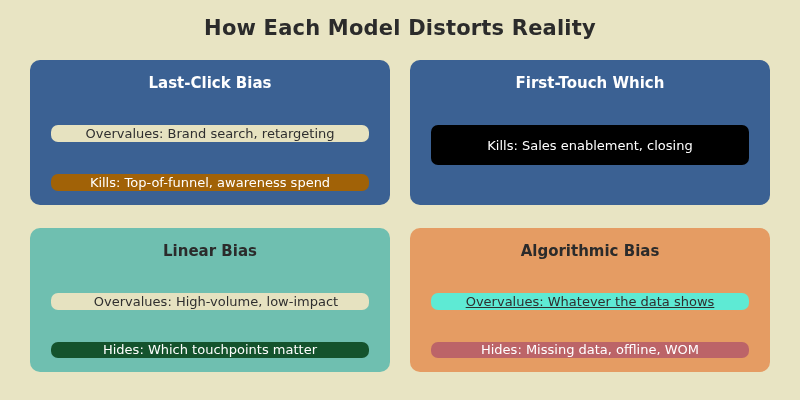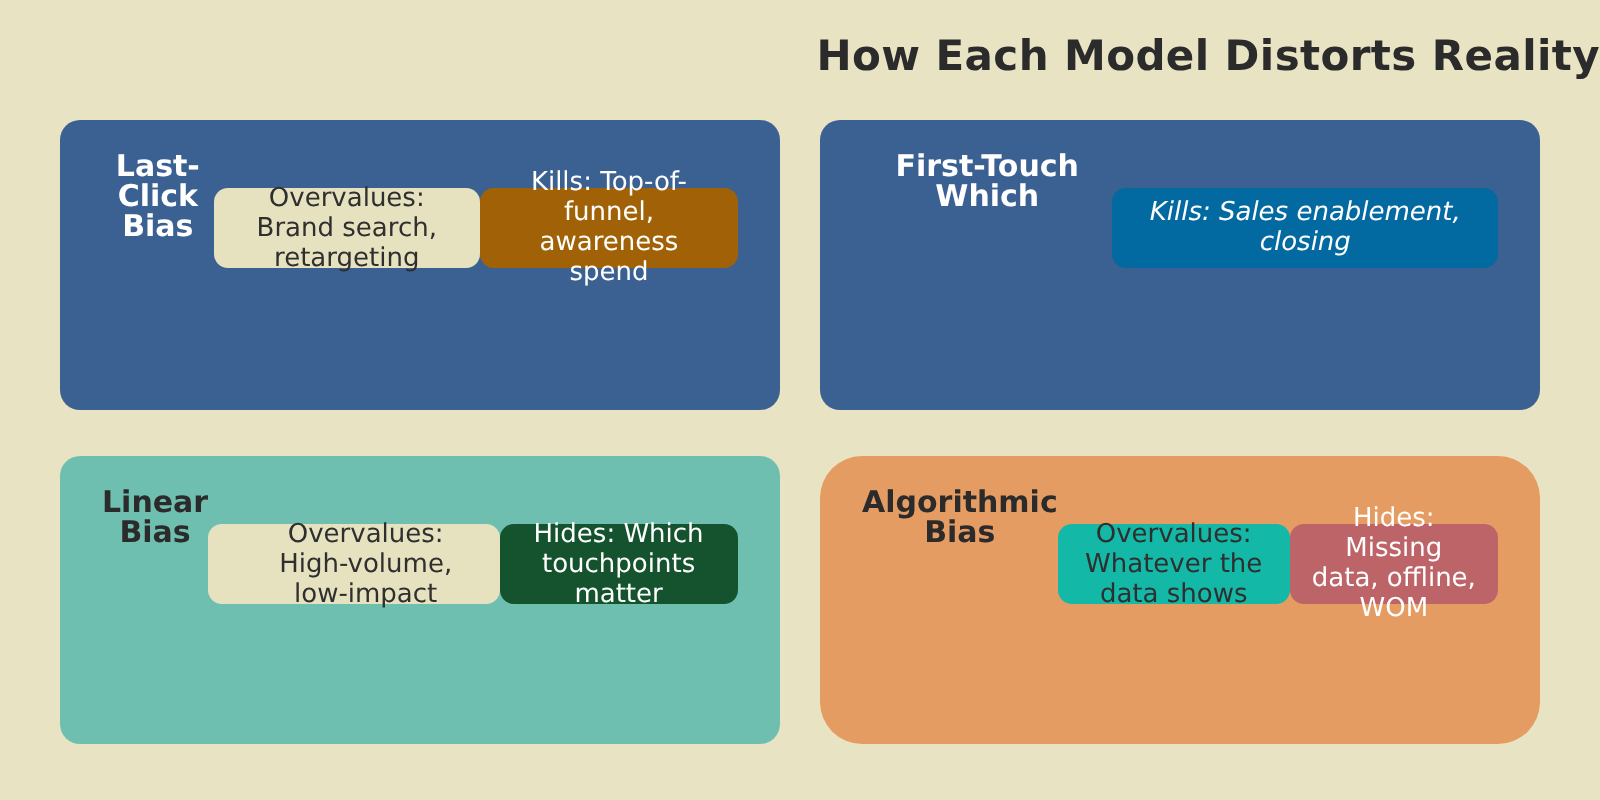--- a/index.html
+++ b/index.html
@@ -40,20 +40,21 @@
     grid-template-columns: 360px 360px;
     grid-template-rows: 145px 144px;
     column-gap: 20px;
     row-gap: 23px;
   }
   .panel {
     border-radius: 10px;
     box-sizing: border-box;
     padding: 10px 21px 14px 21px;
     display: flex;
+    flex-direction: column;
     align-items: stretch;
   }
   .panel-title {
     text-align: center;
     font-size: 15px;
     font-weight: bold;
     line-height: 1;
     padding-top: 6px;
     padding-bottom: 10px;
   }
@@ -80,41 +81,41 @@
   .row-box.kills {
     background: #bc6468;
     color: #ffffff;
   }
 </style>
 </head>
 <body style="background: rgb(232, 228, 195);">
 
 <div class="canvas">
 
-  <div class="page-title" style="color: rgb(43, 43, 43); text-align: right;">How Each Model Distorts Reality</div>
+  <div class="page-title" style="color: rgb(43, 43, 43);">How Each Model Distorts Reality</div>
 
   <div class="grid">
 
     <div class="panel" style="background: rgb(59, 97, 147);">
       <div class="panel-title light">Last-Click Bias</div>
       <div class="row-box overvalues" style="background: rgb(230, 226, 192);">Overvalues: Brand search, retargeting</div>
       <div class="row-box kills" style="background: #a16207;">Kills: Top-of-funnel, awareness spend</div>
     </div>
 
     <div class="panel" style="background: rgb(59, 97, 147);">
       <div class="panel-title light">First-Touch Which</div>
-      <div class="row-box kills" style="background: #0369a1; font-style: italic;">Kills: Sales enablement, closing</div>
+      <div class="row-box kills" style="background: #000000;">Kills: Sales enablement, closing</div>
     </div>
 
     <div class="panel" style="background: rgb(111, 191, 176);">
       <div class="panel-title dark">Linear Bias</div>
       <div class="row-box overvalues" style="background: rgb(230, 226, 192); padding-left: 22px;">Overvalues: High-volume, low-impact</div>
       <div class="row-box kills" style="background: #14532d;">Hides: Which touchpoints matter</div>
     </div>
 
-    <div class="panel" style="background: rgb(229, 156, 99); border-radius: 21px;">
+    <div class="panel" style="background: rgb(229, 156, 99);">
       <div class="panel-title dark">Algorithmic Bias</div>
-      <div class="row-box overvalues" style="background: #14b8a6;">Overvalues: Whatever the data shows</div>
+      <div class="row-box overvalues" style="background: #5eead4; text-decoration: underline;">Overvalues: Whatever the data shows</div>
       <div class="row-box kills" style="background: rgb(188, 100, 104);">Hides: Missing data, offline, WOM</div>
     </div>
 
   </div>
 </div>
 
 </body></html>

